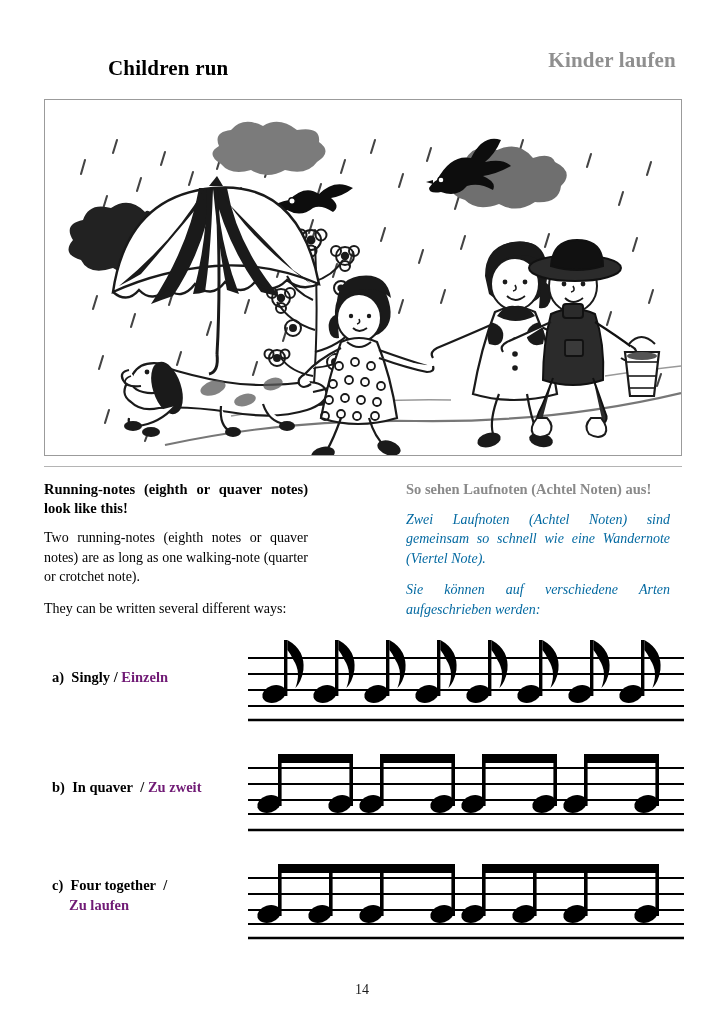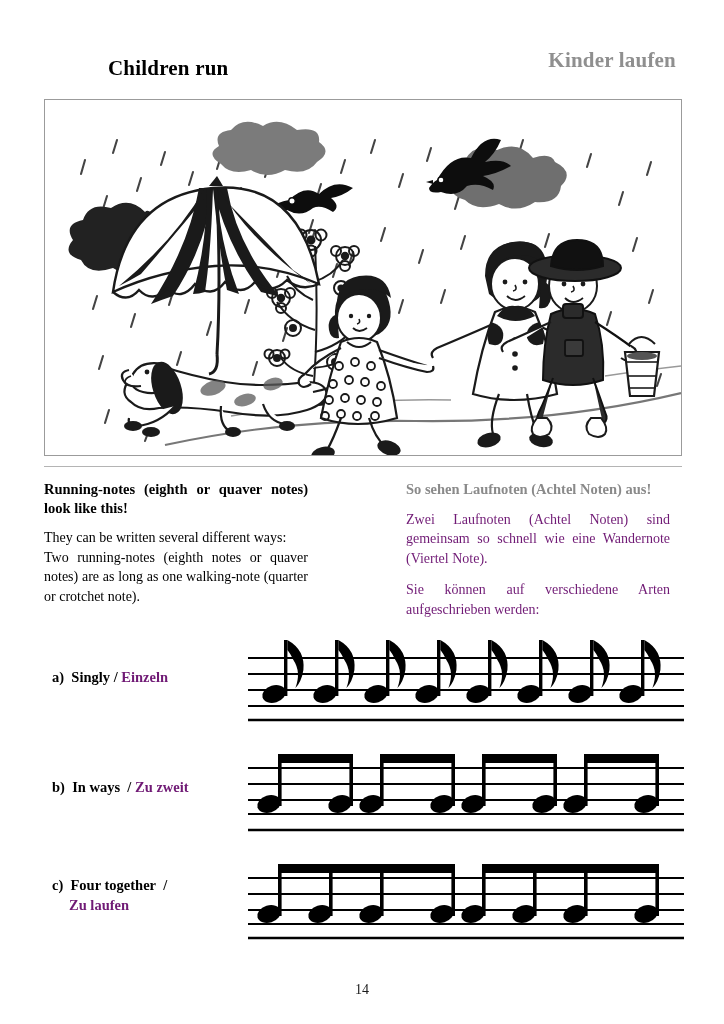--- a/index.html
+++ b/index.html
@@ -89,21 +89,21 @@
     text-align: justify;
     margin: 0 0 11px 0;
   }
   .col-head.de { color: #8a8a8a; }
   .col-para {
     font-size: 14px;
     line-height: 1.4;
     text-align: justify;
     margin: 0 0 12px 0;
   }
-  .col-para.de { color: #701a75; }
+  .col-para.de { color: #0369a1; font-style: italic; }
   .col-para.last { margin-bottom: 0; }
 
   
   .staff-row {
     position: absolute;
     left: 44px;
     width: 640px;
     height: 96px;
   }
   .staff-row.a { top: 632px; }
@@ -474,22 +474,22 @@
         <ellipse cx="597" cy="256" rx="15" ry="4" fill="#555555"></ellipse>
       </g>
     </g>
   </svg>
 </div>
 
 <div class="section-divider"></div>
 
 <div class="col-en">
   <p class="col-head">Running-notes (eighth or quaver notes) look like this!</p>
+  <p class="col-para">Two running-notes (eighth notes or quaver notes) are as long as one walking-note (quarter or crotchet note).</p>
   <p class="col-para last">They can be written several different ways:</p>
-  <p class="col-para">Two running-notes (eighth notes or quaver notes) are as long as one walking-note (quarter or crotchet note).</p>
 </div>
 
 <div class="col-de">
   <p class="col-head de">So sehen Laufnoten (Achtel Noten) aus!</p>
   <p class="col-para de">Zwei Laufnoten (Achtel Noten) sind gemeinsam so schnell wie eine Wandernote (Viertel Note).</p>
   <p class="col-para de last">Sie können auf verschiedene Arten aufgeschrieben werden:</p>
 </div>
 
 <div class="staff-row a">
   <div class="staff-label">
@@ -549,21 +549,21 @@
           <path d="M13.4 8 q18 10 16 30 q-2 12 -8 18 q6 -16 -2 -28 q-4 -8 -6 -10z"></path>
         </g>
       </g>
     </svg>
   </div>
 </div>
 
 <div class="staff-row b">
   <div class="staff-label">
     <span>b)</span>&nbsp;
-    <span>In ways</span>&nbsp;
+    <span>In quaver</span>&nbsp;
     <span class="sep">/</span>
     <span class="de">Zu zweit</span>
   </div>
   <div class="staff-canvas">
     <svg width="436" height="96" viewBox="0 0 436 96">
       <g stroke="#000" stroke-width="2.2">
         <line x1="0" y1="26" x2="436" y2="26"></line>
         <line x1="0" y1="42" x2="436" y2="42"></line>
         <line x1="0" y1="58" x2="436" y2="58"></line>
         <line x1="0" y1="72" x2="436" y2="72"></line>

